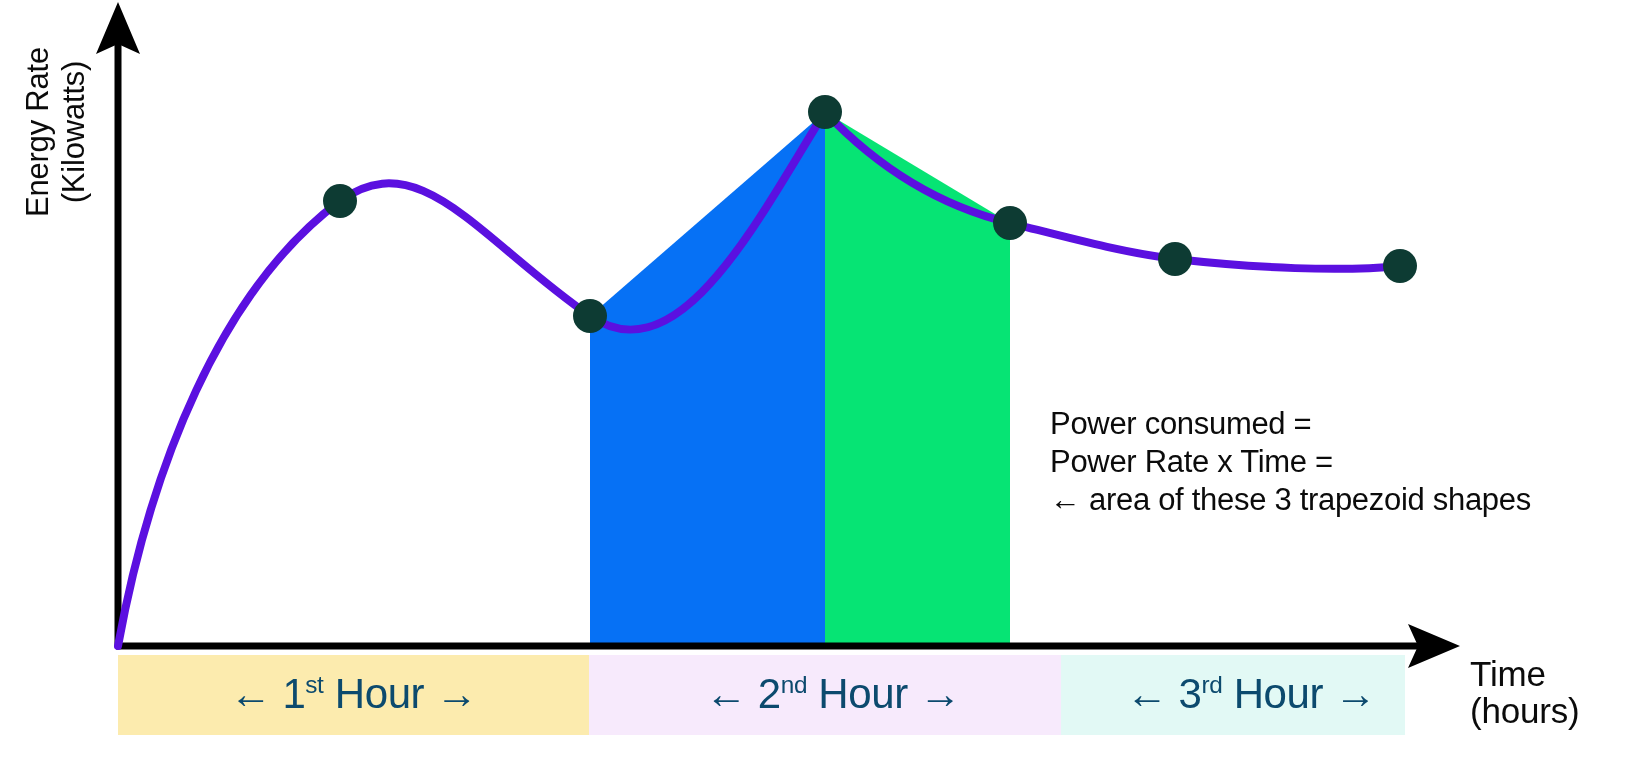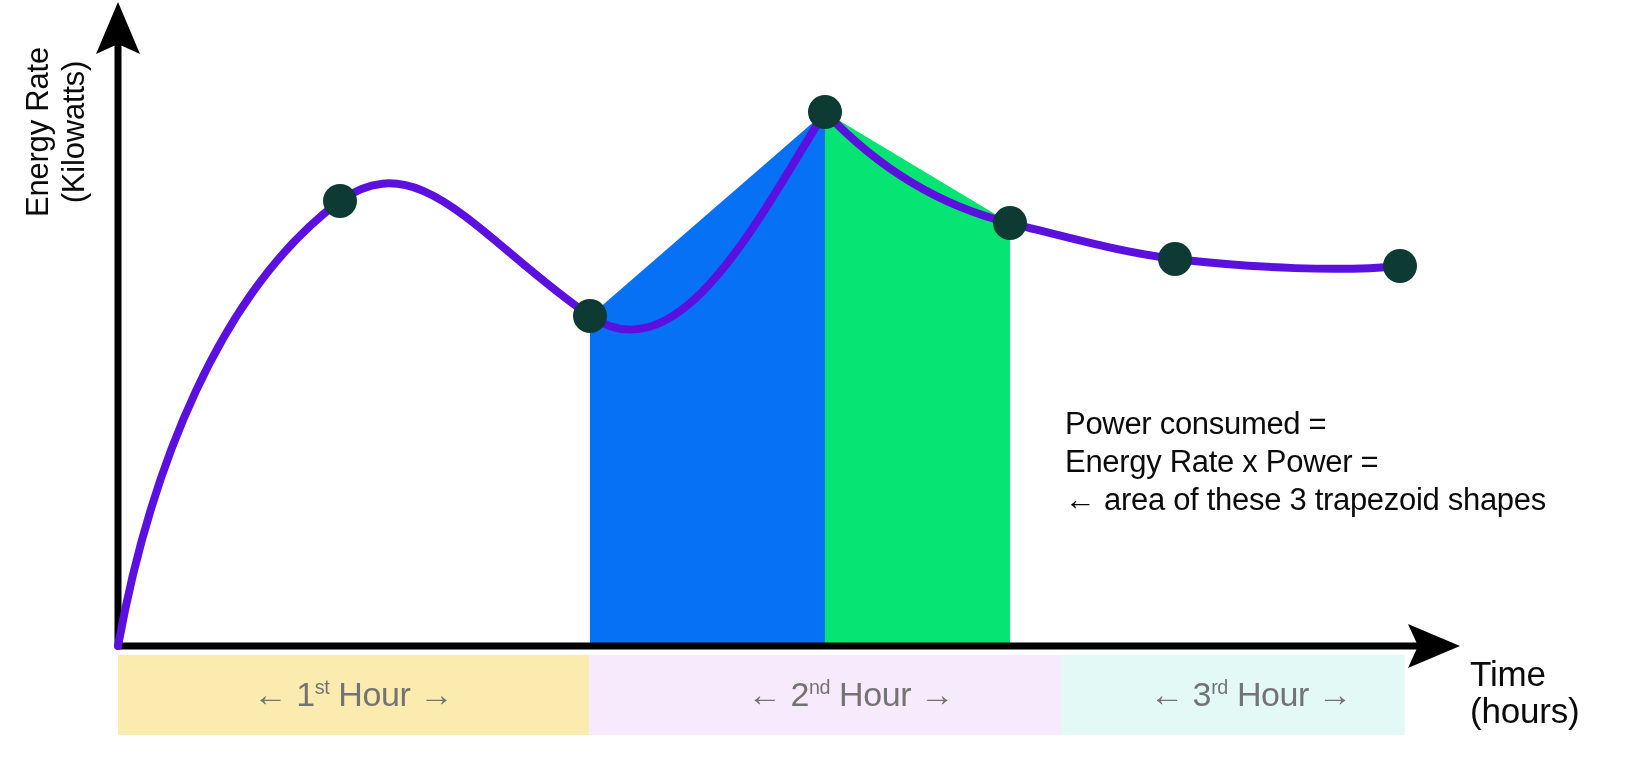--- a/index.html
+++ b/index.html
@@ -55,29 +55,29 @@
   .annotation {
     position: absolute;
     left: 1050px;
     top: 405px;
     font-size: 31px;
     line-height: 38px;
     letter-spacing: -0.3px;
     color: #0b0b0b;
     white-space: nowrap;
   }
-  .annotation .line { display: block; margin-left: 15px; }
+  .annotation .line { display: block; }
   .band-label {
     position: absolute;
     top: 670px;
-    font-size: 34px;
+    font-size: 42px;
     line-height: 48px;
     letter-spacing: -0.4px;
     text-align: center;
-    color: #737373;
+    color: #0c4a6e;
     white-space: nowrap;
   }
   .band-label sup {
     font-size: 0.58em;
     vertical-align: super;
     line-height: 0;
   }
   .band-label .arrow { letter-spacing: 0; }
 </style>
 </head>
@@ -119,29 +119,29 @@
   </svg>
 
   <div class="axis-label-y">Energy Rate
 (Kilowatts)</div>
 
   <div class="axis-label-x">Time
 (hours)</div>
 
   <div class="annotation">
     <span class="line">Power consumed =</span>
-    <span class="line">Energy Rate x Power =</span>
+    <span class="line">Power Rate x Time =</span>
     <span class="line">← area of these 3 trapezoid shapes</span>
   </div>
 
   <div class="band-label" style="left:118px; width:471px;">
     <span>← </span><span>1</span><sup>st</sup><span> Hour </span><span class="arrow">→</span>
   </div>
 
-  <div class="band-label" style="left:615px; width:472px;">
+  <div class="band-label" style="left:597px; width:472px;">
     <span>← </span><span>2</span><sup>nd</sup><span> Hour </span><span class="arrow">→</span>
   </div>
 
   <div class="band-label" style="left:1061px; width:380px;">
     <span>← </span><span>3</span><sup>rd</sup><span> Hour </span><span class="arrow">→</span>
   </div>
 
 </div>
 
 </body></html>

